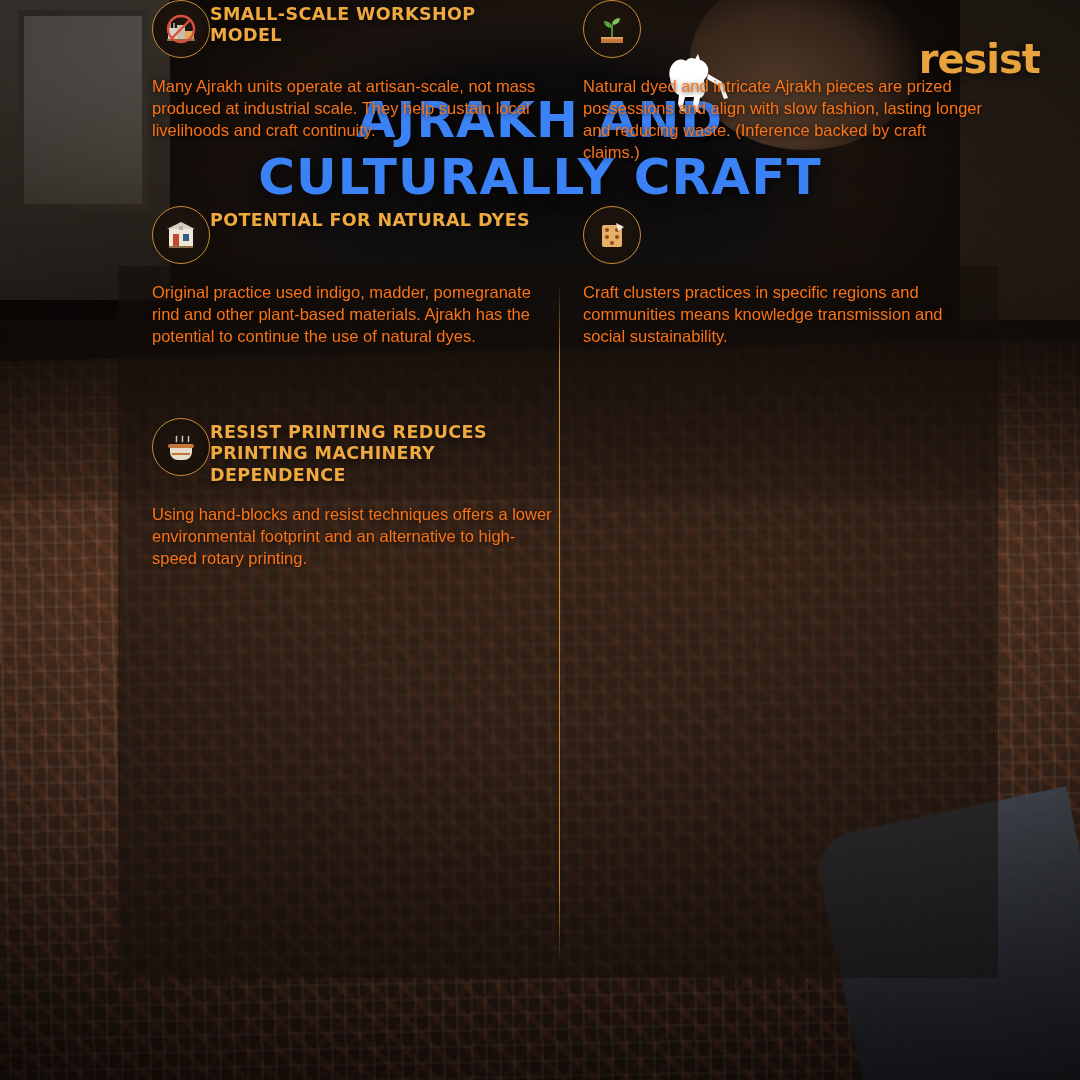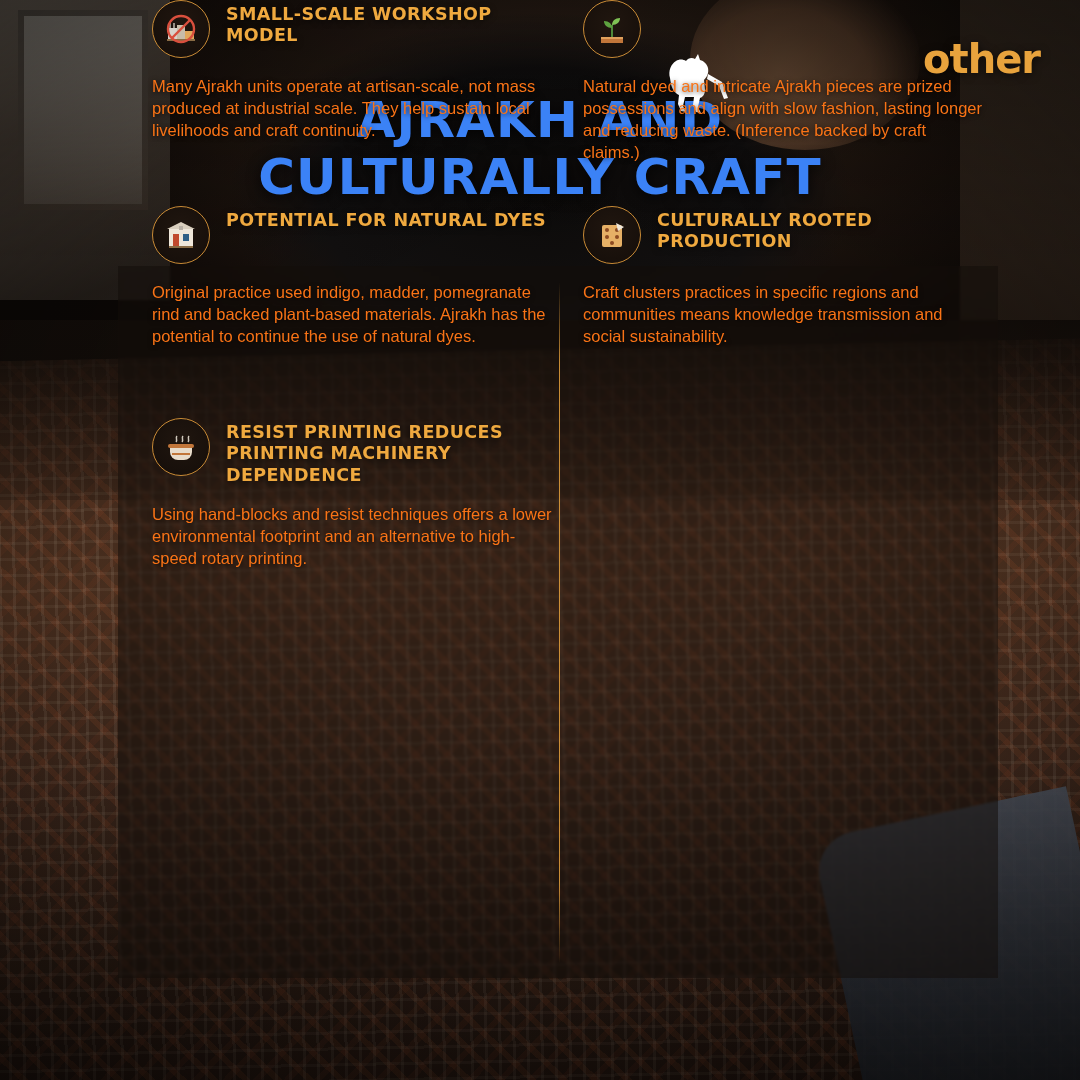--- a/index.html
+++ b/index.html
@@ -149,21 +149,21 @@
     width: 400px;
   }
   .col-left  { left: 152px; }
   .col-right { left: 583px; }
 
   .item { position: absolute; width: 400px; }
 
   .item-head {
     display: flex;
     align-items: flex-start;
-    gap: 16px;
+    gap: 0;
   }
   .badge {
     flex: 0 0 auto;
     width: 56px; height: 56px;
     border-radius: 50%;
     border: 1.5px solid #c98b36;
     background: radial-gradient(circle at 50% 40%, #20160f 0%, #140d09 100%);
     display: flex;
     align-items: center;
     justify-content: center;
@@ -199,21 +199,21 @@
     <div class="bg-window"></div>
     <div class="bg-wallright"></div>
     <div class="bg-person"></div>
     <div class="bg-head"></div>
     <div class="bg-cloth"></div>
     <div class="bg-cloth-fade"></div>
     <div class="bg-jeans"></div>
     <div class="bg-vignette"></div>
   </div>
 
-  <div class="brand">other</div>
+  <div class="brand">resist</div>
 
   <div class="title-wrap">
     <h1 class="title">
       <span>AJRAKH AND</span><br>
       <span>CULTURALLY CRAFT</span>
     </h1>
   </div>
 
   <svg class="bull" viewBox="0 0 92 72">
     <path fill="#ffffff" d="M30 30c-2-7 1-14 6-17 3-2 7-2 10 0 2-3 6-4 9-2l3-5 2 6c4 1 7 4 8 8 1 5-1 9-4 12l1 10c0 4-2 7-5 8l-2 9 3 6-5-1-3-7 1-8h-9l-2 9 3 6-5-1-3-7 1-9c-4-2-7-6-8-11l-1-6z"></path>
@@ -254,21 +254,21 @@
             <rect x="10" y="17" width="6" height="12" fill="#c0492e"></rect>
             <rect x="20" y="17" width="6" height="7" fill="#2f5f86"></rect>
             <rect x="6" y="29" width="24" height="2" fill="#8a6c45"></rect>
             <rect x="16" y="9" width="4" height="4" fill="#b8b0a5"></rect>
           </svg>
         </span>
         <div class="txt">
           <h3 class="item-title">POTENTIAL FOR NATURAL DYES</h3>
         </div>
       </div>
-      <p class="item-body">Original practice used indigo, madder, pomegranate rind and backed plant-based materials. Ajrakh has the potential to continue the use of natural dyes.</p>
+      <p class="item-body">Original practice used indigo, madder, pomegranate rind and other plant-based materials. Ajrakh has the potential to continue the use of natural dyes.</p>
     </div>
 
     <div class="item" style="top:418px;">
       <div class="item-head">
         <span class="badge">
           <svg width="36" height="36" viewBox="0 0 36 36">
             <path d="M7 18h22v5a8 8 0 0 1-8 8h-6a8 8 0 0 1-8-8z" fill="#e8dccb"></path>
             <rect x="5" y="15" width="26" height="4" rx="2" fill="#c2763a"></rect>
             <path d="M13 13c2-2-1-4 1-6M19 13c2-2-1-4 1-6M25 13c2-2-1-4 1-6" stroke="#cfc7bb" stroke-width="1.5" fill="none"></path>
             <rect x="9" y="24" width="18" height="2" fill="#c2763a"></rect>
@@ -308,23 +308,20 @@
             <g fill="#8c4a22">
               <circle cx="13" cy="13" r="2"></circle>
                 <circle cx="23" cy="13" r="2"></circle>
               <circle cx="13" cy="20" r="2"></circle>
                 <circle cx="23" cy="20" r="2"></circle>
               <circle cx="18" cy="26" r="2"></circle>
             </g>
             <path d="M22 6l8 4-6 4z" fill="#f0e7d8"></path>
           </svg>
         </span>
-        <div class="txt">
-          <h3 class="item-title">CULTURALLY ROOTED PRODUCTION</h3>
-        </div>
       </div>
       <p class="item-body">Craft clusters practices in specific regions and communities means knowledge transmission and social sustainability.</p>
     </div>
 
     <div class="item" style="top:418px;">
     </div>
 
   </div>
 
 </div>

